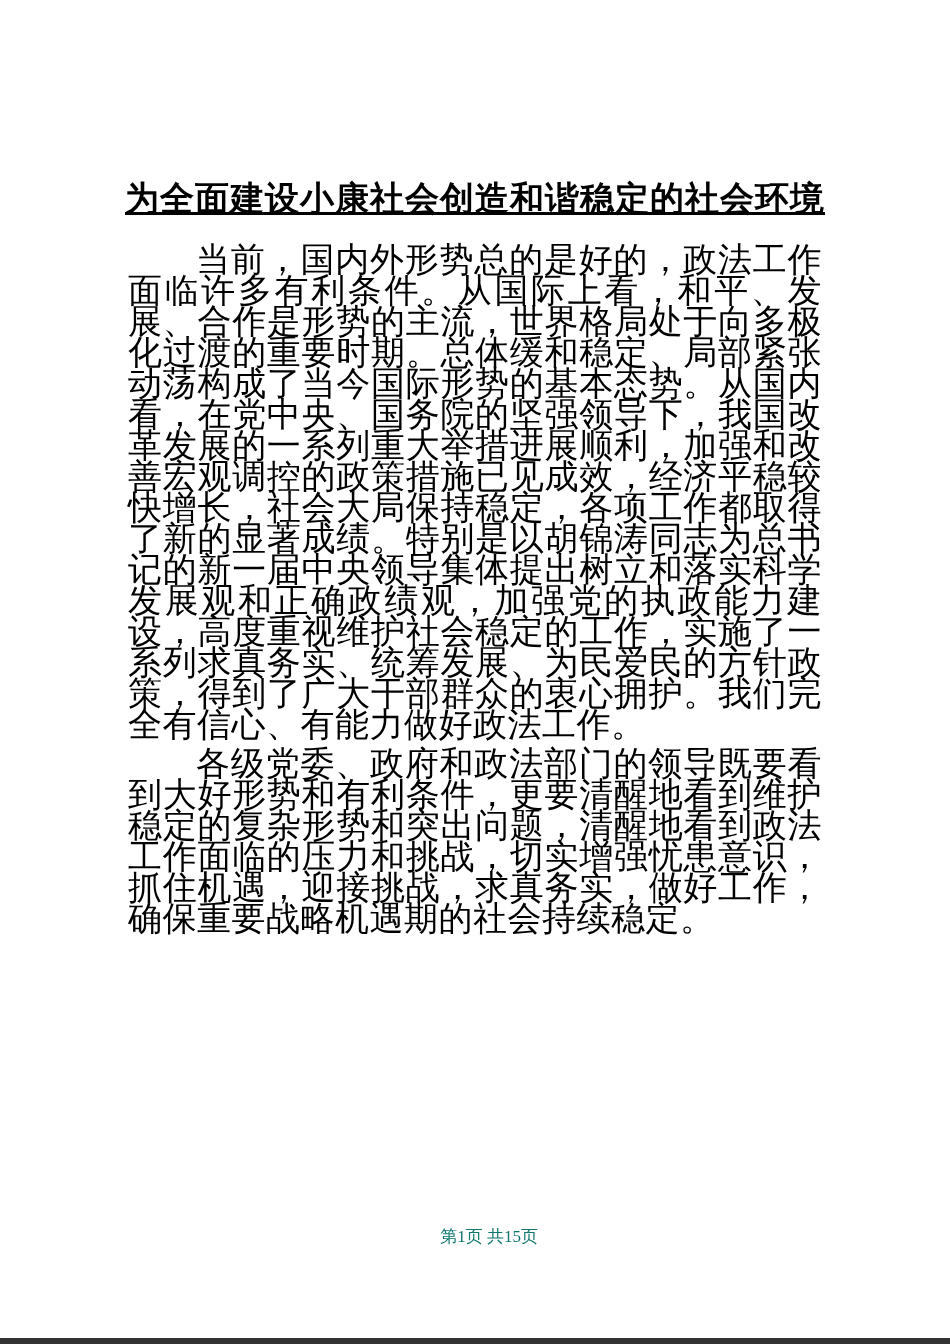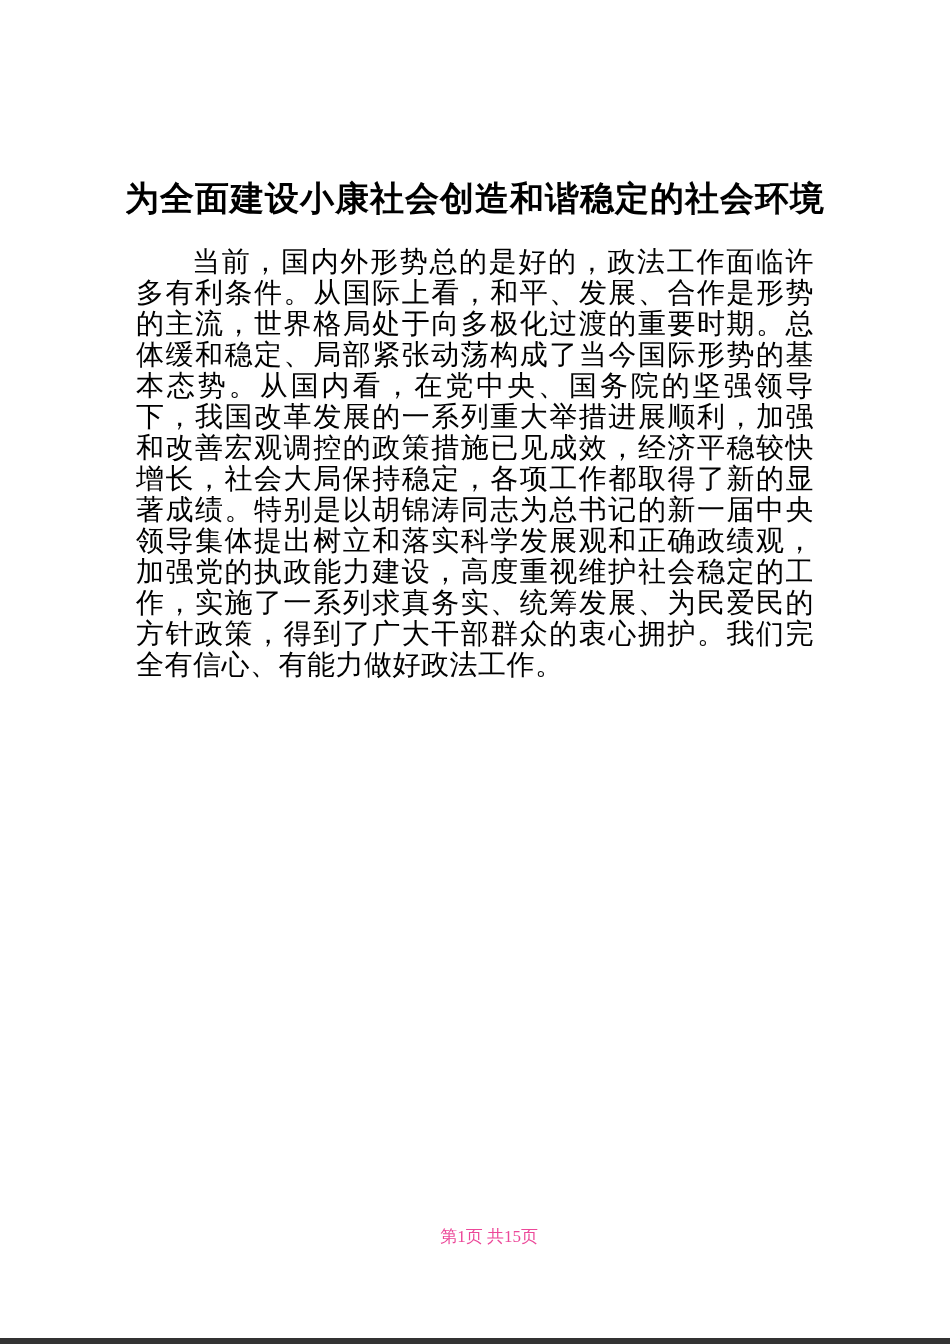--- a/index.html
+++ b/index.html
@@ -23,46 +23,47 @@
     width: 710px;
     top: 168px;
   }
   .doc-title {
     font-size: 34px;
     font-weight: bold;
     text-align: center;
     line-height: 62px;
     margin: 0 0 14px 0;
     letter-spacing: 1px;
+    text-decoration: underline;
   }
   .para {
-    font-size: 28px;
+    font-size: 34px;
     line-height: 31px;
-    margin: 16px;
+    margin: 8px;
     text-align: justify;
     text-justify: inter-ideograph;
     text-indent: 2em;
     letter-spacing: 0.5px;
     word-break: break-all;
   }
   .para.heading {
     font-weight: bold;
     font-family: "Liberation Sans", "DejaVu Sans", sans-serif;
   }
   .para.no-indent {
     text-indent: 0;
   }
   .footer {
     position: absolute;
     left: 8px;
     right: 0;
     bottom: 96px;
     text-align: center;
     font-size: 17px;
-    color: #ec4899;
+    color: #0f766e;
     margin-left: 20px;
   }
   .viewer-bottom-edge {
     position: absolute;
     left: 0;
     right: 0;
     bottom: 0;
     height: 6px;
     background: #333333;
   }
@@ -71,20 +72,21 @@
 <body>
 
 <div class="page">
 
   <div class="content">
 
     <h1 class="doc-title"><span>为全面建设小康社会创造和谐稳定的社会环境</span><br></h1>
 
     <p class="para">当前，国内外形势总的是好的，政法工作面临许多有利条件。从国际上看，和平、发展、合作是形势的主流，世界格局处于向多极化过渡的重要时期。总体缓和稳定、局部紧张动荡构成了当今国际形势的基本态势。从国内看，在党中央、国务院的坚强领导下，我国改革发展的一系列重大举措进展顺利，加强和改善宏观调控的政策措施已见成效，经济平稳较快增长，社会大局保持稳定，各项工作都取得了新的显著成绩。特别是以胡锦涛同志为总书记的新一届中央领导集体提出树立和落实科学发展观和正确政绩观，加强党的执政能力建设，高度重视维护社会稳定的工作，实施了一系列求真务实、统筹发展、为民爱民的方针政策，得到了广大干部群众的衷心拥护。我们完全有信心、有能力做好政法工作。</p>
 
+    <p class="para">各级党委、政府和政法部门的领导既要看到大好形势和有利条件，更要清醒地看到维护稳定的复杂形势和突出问题，清醒地看到政法工作面临的压力和挑战，切实增强忧患意识，抓住机遇，迎接挑战，求真务实，做好工作，确保重要战略机遇期的社会持续稳定。</p>
 
 
 
 
 
   </div>
 
   <div class="footer">第1页 共15页</div>
 
   <div class="viewer-bottom-edge"></div>

